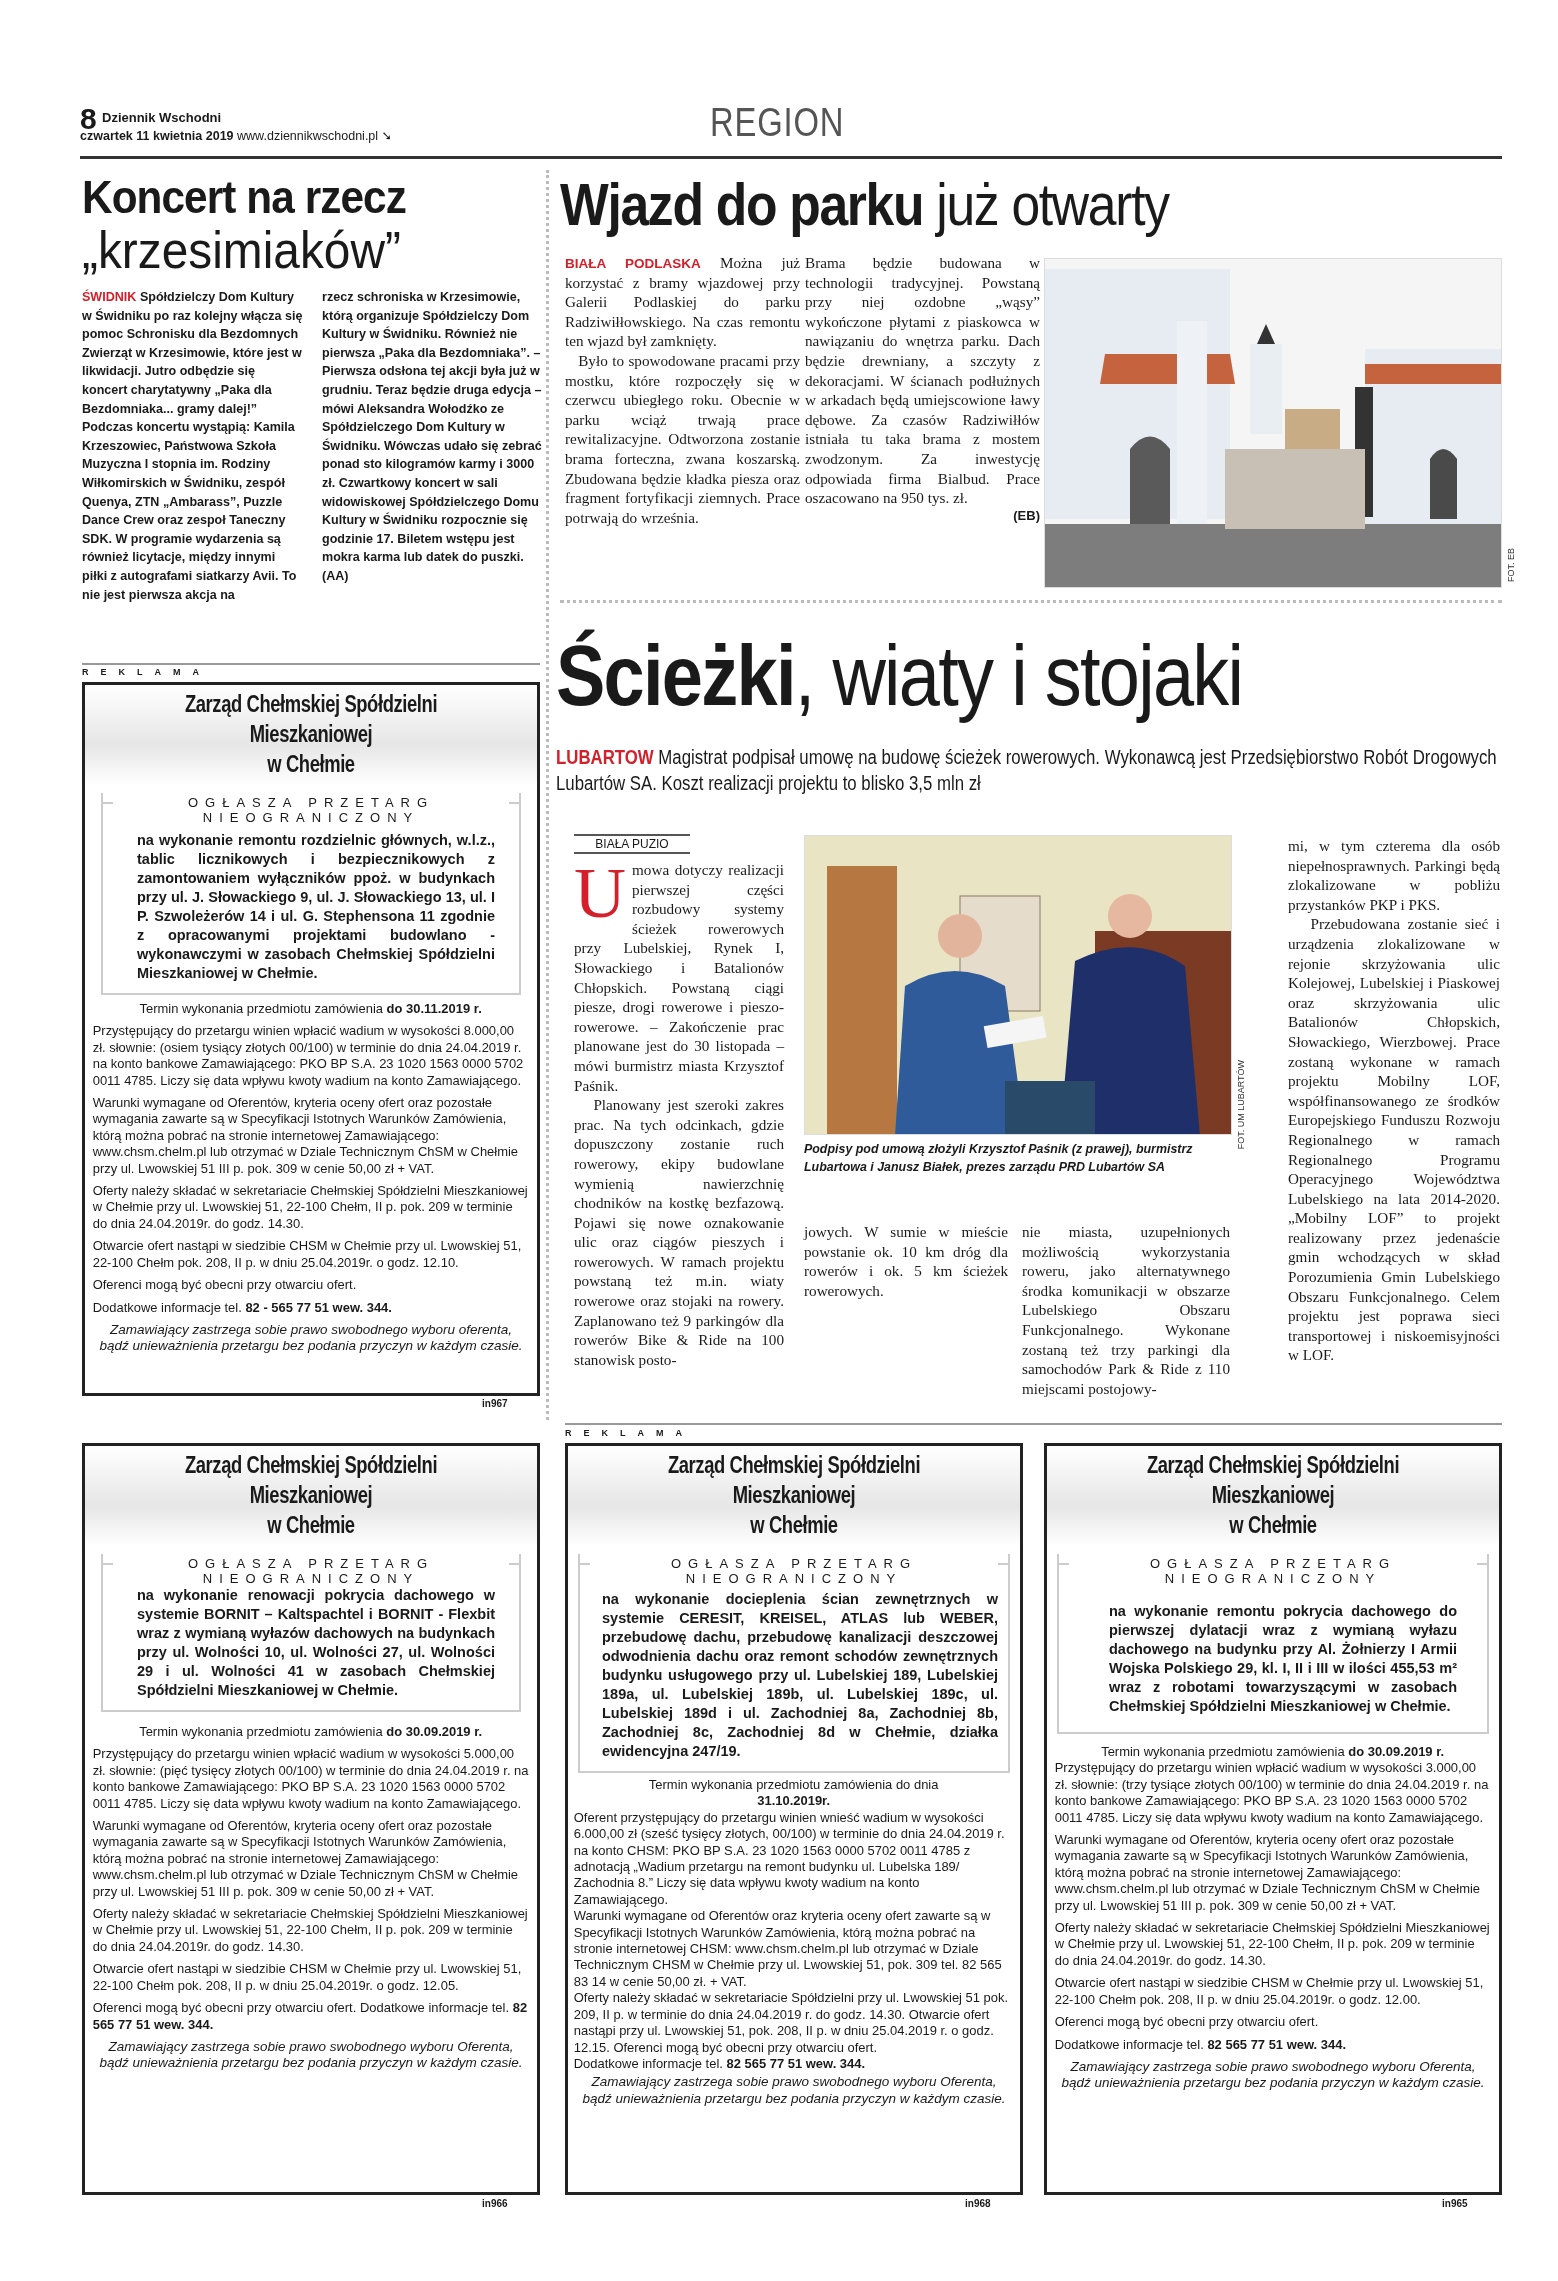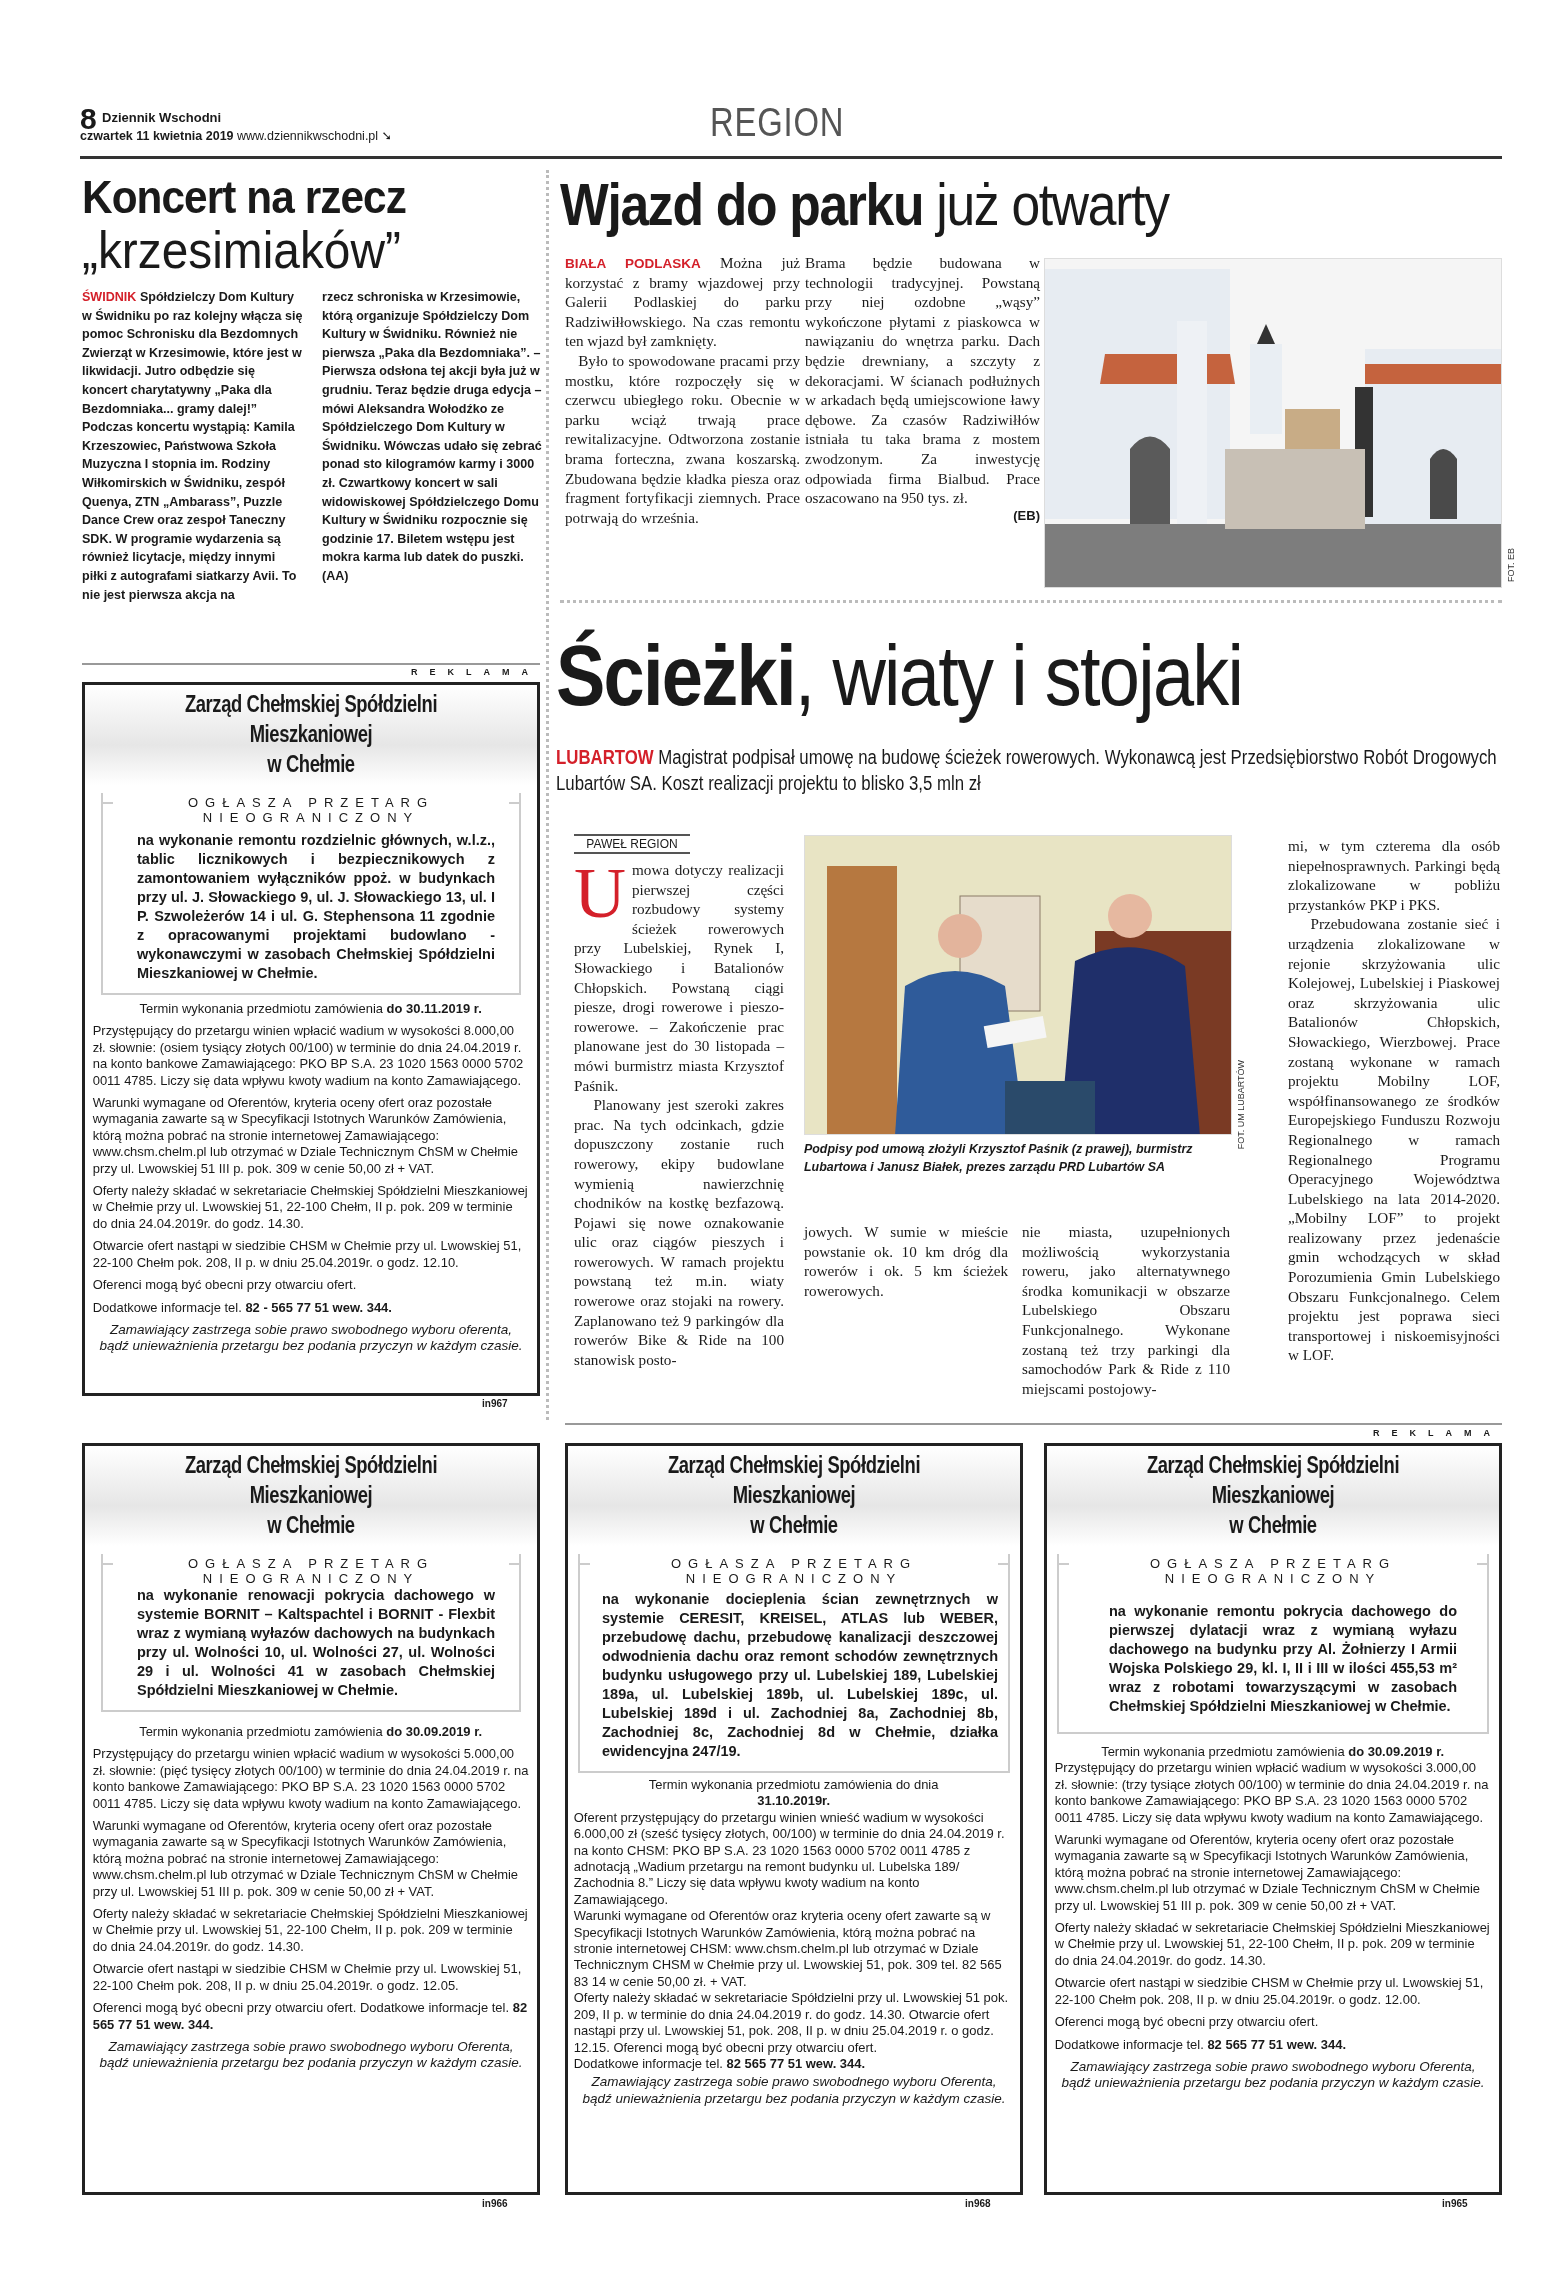--- a/index.html
+++ b/index.html
@@ -29,21 +29,21 @@
 
 .h3{left:556px;top:625px;font:bold 86px "Liberation Sans",sans-serif;letter-spacing:-2px;transform:scaleX(.86);transform-origin:left;white-space:nowrap;line-height:100px}
 .h3 span{font-weight:normal}
 .lead{left:556px;top:744px;width:960px;font:20px "Liberation Sans",sans-serif;line-height:26px;transform:scaleX(.84);transform-origin:left;width:1140px}
 .lead b{color:#d4202a}
 .author{left:574px;top:834px;width:116px;border-top:2px solid #555;border-bottom:2px solid #555;text-align:center;font:12px "Liberation Sans",sans-serif;padding:1px 0}
 .scol{font:15.2px "Liberation Serif",serif;line-height:19.6px;text-align:justify}
 .dropcap{float:left;font:72px "Liberation Serif",serif;color:#d4202a;line-height:62px;margin:2px 6px 0 0}
 .caption{font:italic bold 13.5px "Liberation Sans",sans-serif;line-height:18.4px;transform:scaleX(.92);transform-origin:left}
 
-.reklama{font:bold 9px "Liberation Sans",sans-serif;letter-spacing:12px;text-align:right}
+.reklama{font:bold 9px "Liberation Sans",sans-serif;letter-spacing:12px;text-align:left}
 .ad{border:3px solid #222;background:#fff}
 .adhead{background:linear-gradient(#fff,#e6e6e6 60%,#fff);text-align:center;font:bold 23px "Liberation Sans",sans-serif;line-height:30px;padding:4px 0 6px;letter-spacing:-.5px}
 .adhead div{transform:scaleX(.8)}
 .adframe{border:2px solid #ccc;border-top:none;margin:8px 16px 0 16px;position:relative;padding:2px 10px 10px}
 .adframe:before{content:"";position:absolute;left:-2px;right:-2px;top:9px;border-top:2px solid #ccc}
 .ogl{position:relative;background:#fff;display:block;margin:0 auto;width:fit-content;padding:0 10px;font:13px "Liberation Sans",sans-serif;letter-spacing:7px;text-align:center}
 .adbold{font:bold 14.5px "Liberation Sans",sans-serif;line-height:19px;text-align:justify;margin:6px 14px 0 24px}
 .adbody{font:13.5px "Liberation Sans",sans-serif;line-height:16.4px;padding:0 8px;transform:scaleX(.96);transform-origin:left;width:104%}
 .adbody p{margin-top:6px}
 .adterm{text-align:center}
@@ -87,21 +87,21 @@
     <rect x="310" y="128" width="18" height="130" fill="#333"></rect>
     <path d="M385,260 L385,200 Q398,180 412,200 L412,260 Z" fill="#4a4a4a"></path>
     <rect x="0" y="265" width="458" height="65" fill="#7d7d7d"></rect>
     <rect x="180" y="190" width="140" height="80" fill="#c8c0b5"></rect>
   </svg>
 </div>
 <div class="abs credit" style="left:1506px;top:548px">FOT. EB</div>
 
 <div class="abs h3"><span style="font-weight:bold">Ścieżki</span><span>, wiaty i stojaki</span></div>
 <div class="abs lead"><b>LUBARTOW</b> <span>Magistrat podpisał umowę na budowę ścieżek rowerowych. Wykonawcą jest Przedsiębiorstwo Robót Drogowych Lubartów SA. Koszt realizacji projektu to blisko 3,5 mln zł</span></div>
-<div class="abs author">PAWEŁ REGION</div>
+<div class="abs author">BIAŁA PUZIO</div>
 <div class="abs scol" style="left:574px;top:860px;width:210px"><span class="dropcap">U</span><span>mowa dotyczy realizacji pierwszej części rozbudowy systemy ścieżek rowerowych przy Lubelskiej, Rynek I, Słowackiego i Batalionów Chłopskich. Powstaną ciągi piesze, drogi rowerowe i pieszo-rowerowe. – Zakończenie prac planowane jest do 30 listopada – mówi burmistrz miasta Krzysztof Paśnik.</span><br>&nbsp;&nbsp;&nbsp;<span>Planowany jest szeroki zakres prac. Na tych odcinkach, gdzie dopuszczony zostanie ruch rowerowy, ekipy budowlane wymienią nawierzchnię chodników na kostkę bezfazową. Pojawi się nowe oznakowanie ulic oraz ciągów pieszych i rowerowych. W ramach projektu powstaną też m.in. wiaty rowerowe oraz stojaki na rowery. Zaplanowano też 9 parkingów dla rowerów Bike &amp; Ride na 100 stanowisk posto-</span></div>
 <div class="abs photo photo-sign" style="left:804px;top:835px;width:428px;height:300px">
   <svg width="428" height="300" viewBox="0 0 428 300">
     <rect width="428" height="300" fill="#e8e4c4"></rect>
     <rect x="22" y="30" width="70" height="270" fill="#b67840"></rect>
     <rect x="155" y="60" width="80" height="115" fill="#e6dccb" stroke="#8a7a66"></rect>
     <rect x="290" y="95" width="138" height="205" fill="#7a3a24"></rect>
     <circle cx="155" cy="100" r="22" fill="#e3b49c"></circle>
     <path d="M90,300 L100,150 Q150,120 200,150 L220,300 Z" fill="#2f5b9a"></path>
     <circle cx="325" cy="80" r="22" fill="#e6b8a0"></circle>

